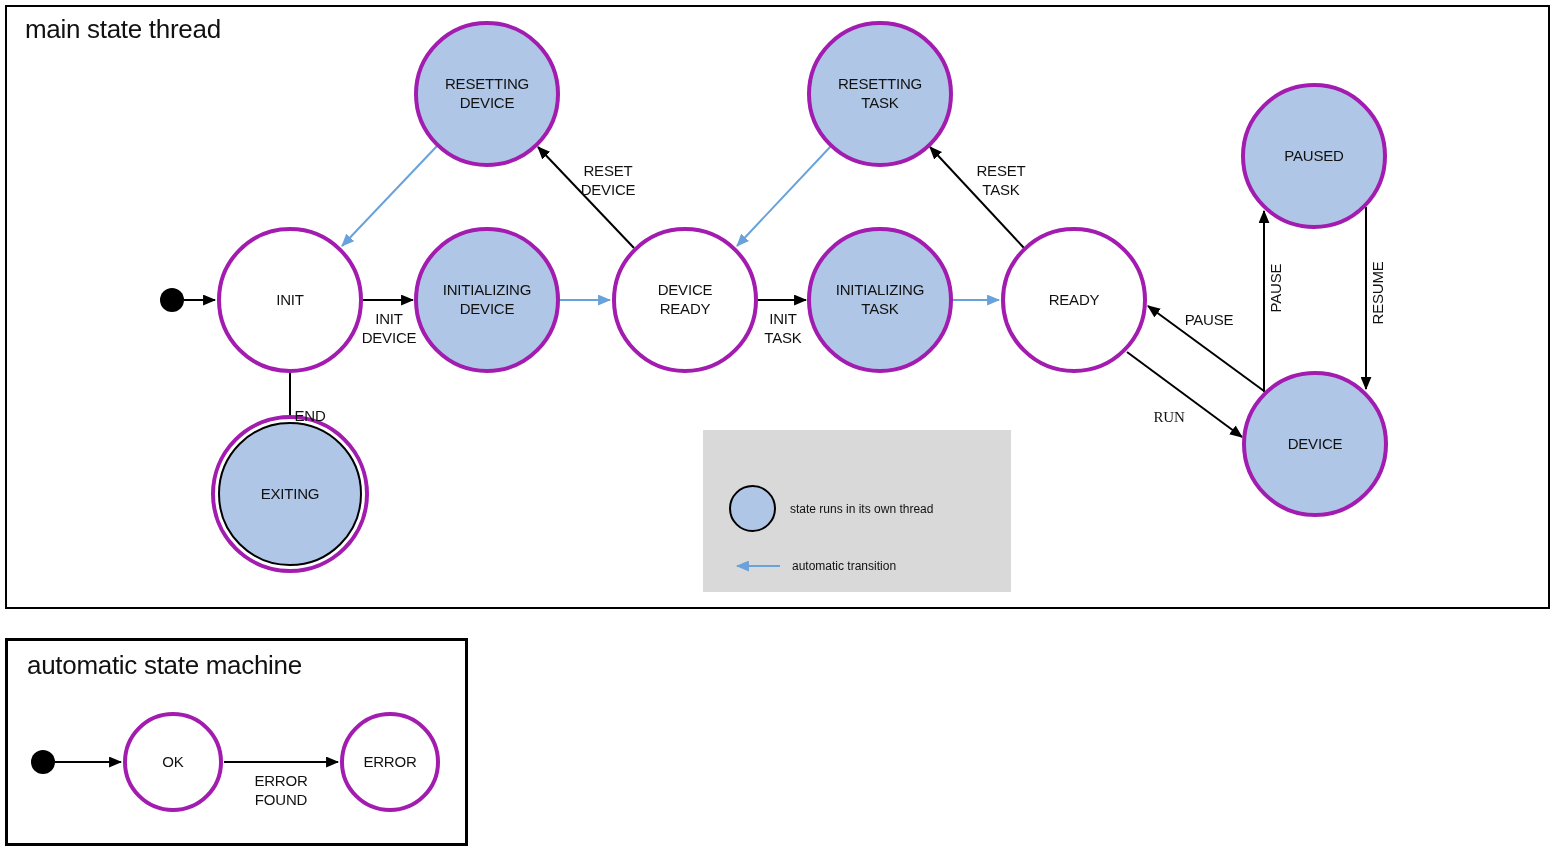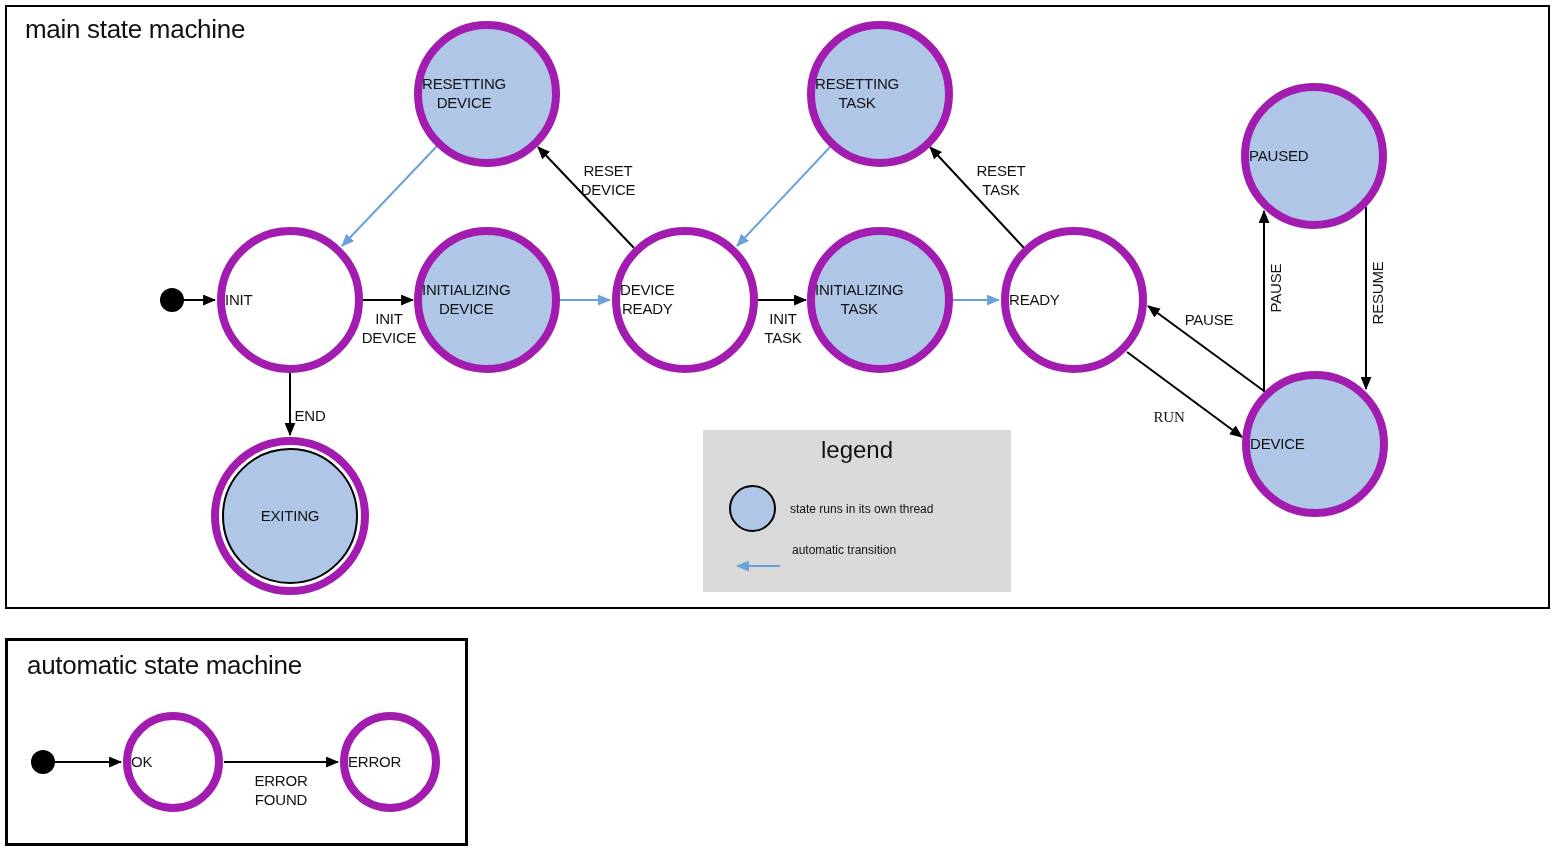--- a/index.html
+++ b/index.html
@@ -18,55 +18,54 @@
   .panel-title{position:absolute;font-size:26px;font-weight:500;letter-spacing:-0.3px;z-index:3;}
   #main-title{left:25px;top:14px;}
   #ortho-title{left:27px;top:650px;}
 
   #edges{position:absolute;left:0;top:0;z-index:1;pointer-events:none;}
   .edge{stroke:#000;stroke-width:2;fill:none;}
   .edge.blue{stroke:var(--auto-transition-blue,#69a2da);}
   .head-black{fill:#000;}
   .head-blue{fill:var(--auto-transition-blue,#69a2da);}
 
-  .state{position:absolute;width:146px;height:146px;border:8px solid #a21caf;border-radius:50%;
-         background:#fff;display:flex;align-items:center;z-index:2;}
+  .state{position:absolute;width:146px;height:146px;border:4px solid #a21caf;border-radius:50%;
+         background:#fff;display:flex;align-items:center;justify-content:center;z-index:2;}
   .state.threaded{background:var(--threaded-state-fill,#b0c6e6);}
   .state-label{white-space:pre-line;text-align:center;font-size:15px;font-weight:500;line-height:1.25;letter-spacing:-0.2px;}
   .state.final{width:158px;height:158px;background:#fff;}
   .final-inner{position:absolute;inset:3px;border:2px solid #000;border-radius:50%;
                background:var(--threaded-state-fill,#b0c6e6);display:flex;align-items:center;justify-content:center;}
   .state.small{width:100px;height:100px;}
 
   .init-dot{position:absolute;width:24px;height:24px;border-radius:50%;background:#000;z-index:2;}
 
   .edge-label{position:absolute;transform:translate(-50%,-50%);white-space:pre-line;text-align:center;
               font-size:15px;font-weight:500;line-height:1.25;letter-spacing:-0.2px;z-index:3;}
   .edge-label.vertical{transform:translate(-50%,-50%) rotate(-90deg);}
 
   #legend{position:absolute;left:703px;top:430px;width:308px;height:162px;
           background:var(--legend-background,#d9d9d9);z-index:0;}
   #legend-title{position:absolute;top:6px;width:100%;text-align:center;font-size:24px;font-weight:500;z-index:3;}
   #legend-circle{position:absolute;left:26px;top:55px;width:47px;height:47px;border:2px solid #000;border-radius:50%;
                  background:var(--threaded-state-fill,#b0c6e6);z-index:2;}
   .legend-text{position:absolute;transform:translateY(-50%);font-size:12px;font-weight:500;z-index:3;white-space:nowrap;}
   #legend-text-thread{left:87px;top:79px;}
-  #legend-text-auto{left:89px;top:120px;}
+  #legend-text-auto{left:89px;top:136px;}
 </style>
 </head>
 <body>
 
 <div class="panel" id="main-panel"></div>
 <div class="panel" id="ortho-panel"></div>
 
-<div class="panel-title" id="main-title">main state machine</div>
+<div class="panel-title" id="main-title">main state thread</div>
 <div class="panel-title" id="ortho-title">automatic state machine</div>
 
 <div id="legend">
-  <div id="legend-title">legend</div>
   <div id="legend-circle"></div>
   <div class="legend-text" id="legend-text-thread">state runs in its own thread</div>
   <div class="legend-text" id="legend-text-auto">automatic transition</div>
 </div>
 
 <svg id="edges" width="1555" height="852" viewBox="0 0 1555 852">
   <defs>
     <marker id="ah-black" viewBox="0 0 12 10" markerWidth="13" markerHeight="11" refX="11" refY="5" orient="auto" markerUnits="userSpaceOnUse">
       <path d="M0,0 L12,5 L0,10 Z" class="head-black"></path>
     </marker>
@@ -125,21 +124,21 @@
 <div class="state threaded" style="left:807px;top:227px;">
   <span class="state-label">INITIALIZING
 TASK</span>
 </div>
 <div class="state" style="left:1001px;top:227px;">
   <span class="state-label">READY</span>
 </div>
 <div class="state threaded" style="left:1242px;top:371px;">
   <span class="state-label">DEVICE</span>
 </div>
-<div class="state final" style="left:211px;top:437px;">
+<div class="state final" style="left:211px;top:415px;">
   <div class="final-inner">
     <span class="state-label">EXITING</span>
   </div>
 </div>
 
 <div class="state small" style="left:123px;top:712px;">
   <span class="state-label">OK</span>
 </div>
 <div class="state small" style="left:340px;top:712px;">
   <span class="state-label">ERROR</span>

